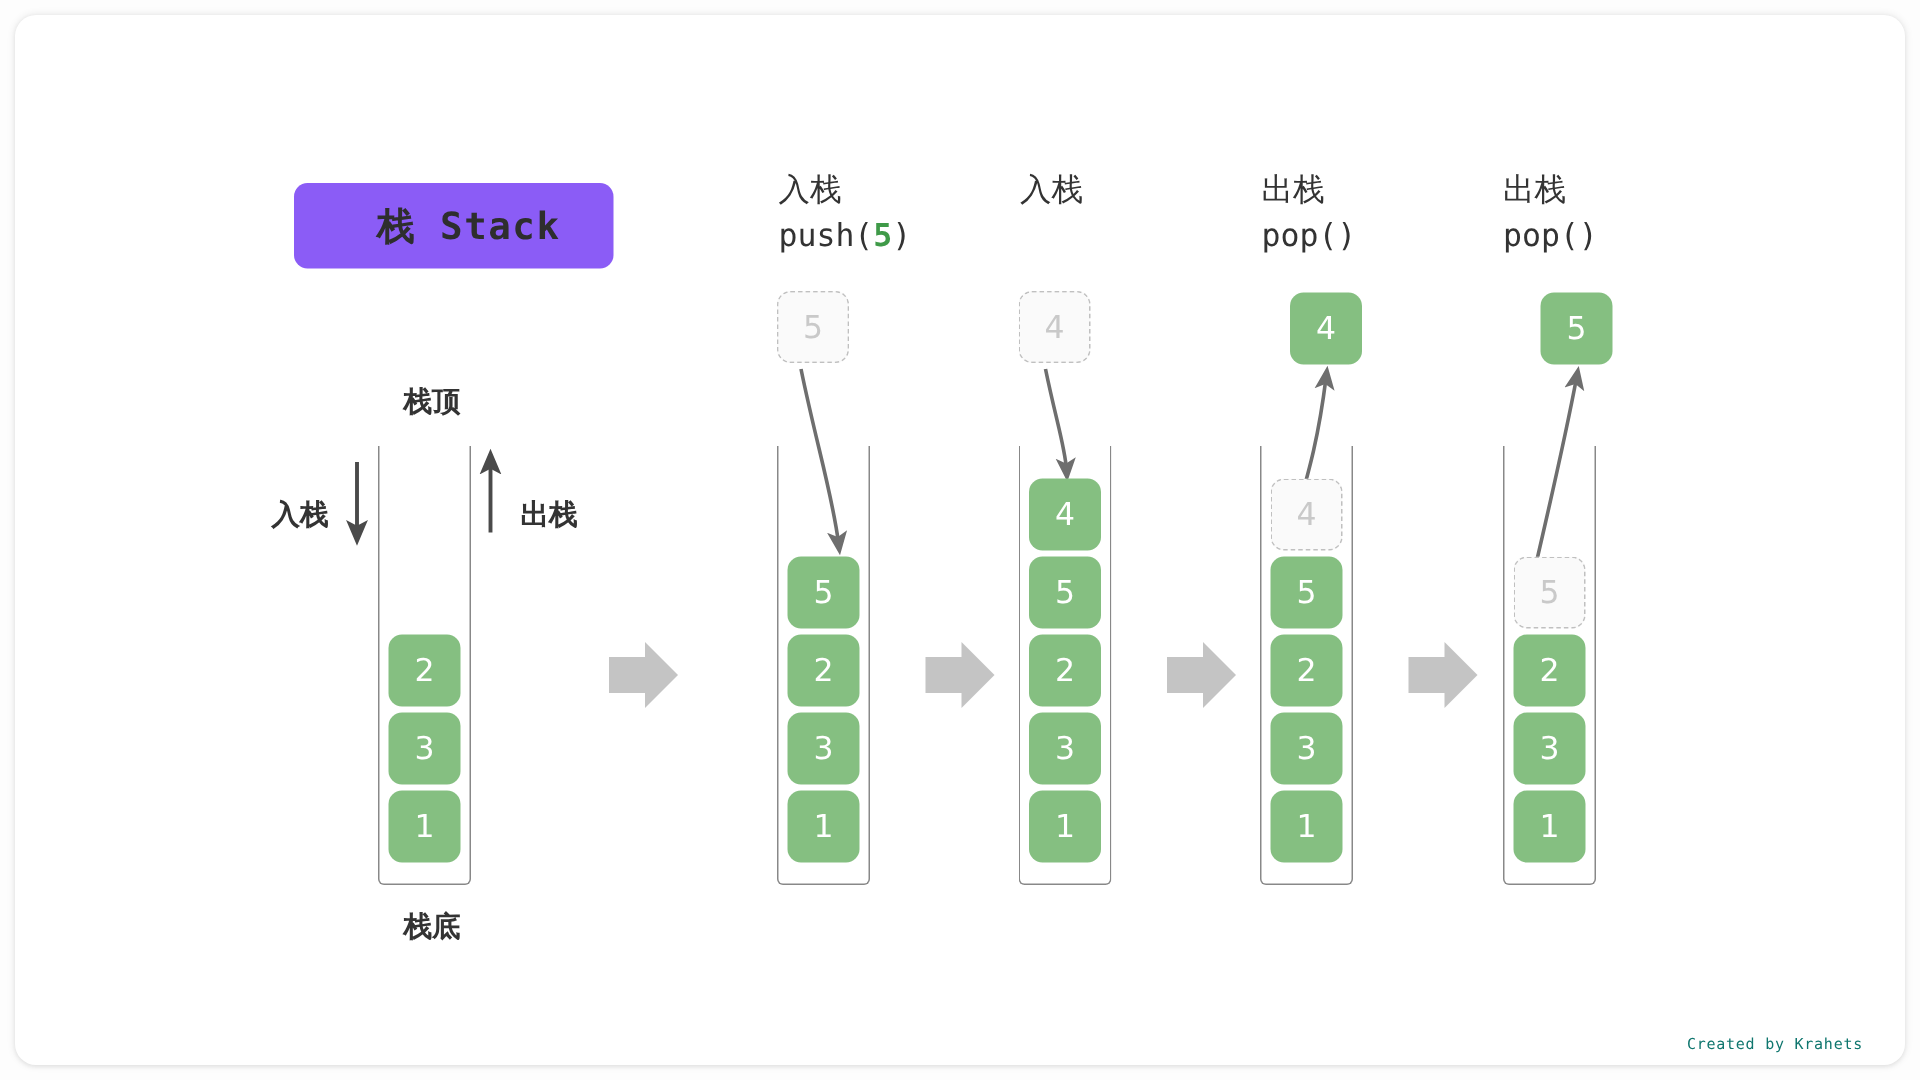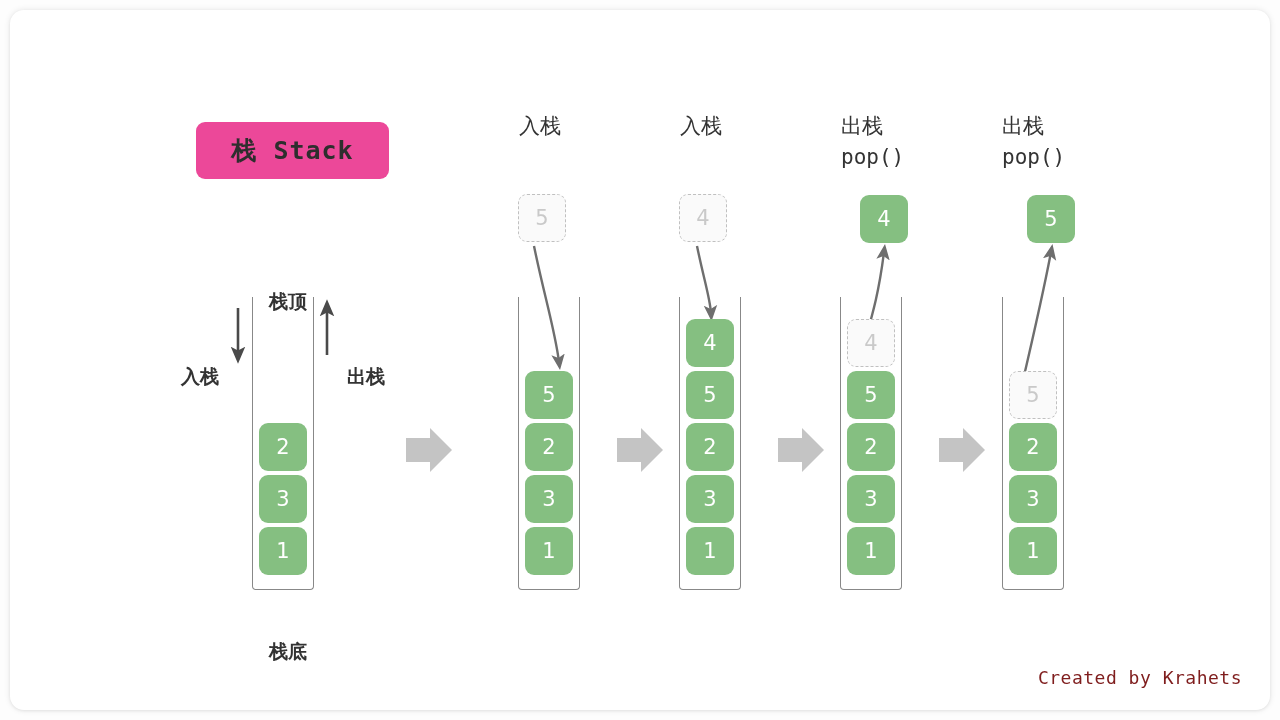--- a/index.html
+++ b/index.html
@@ -26,41 +26,41 @@
     overflow: hidden;
   }
 
   
   #title-badge {
     position: absolute;
     left: 186px;
     top: 112px;
     width: 193px;
     height: 57px;
-    background: #ec4899;
+    background: #8b5cf6;
     border-radius: 9px;
     display: flex;
     align-items: center;
     justify-content: center;
     font-family: "DejaVu Sans Mono", "Liberation Mono", monospace;
     font-size: 25px;
     font-weight: bold;
     color: #2e2e2e;
     letter-spacing: 1px;
+    padding-left: 20px;
   }
 
   
   .cn-label {
     position: absolute;
     font-family: "DejaVu Sans", "Liberation Sans", sans-serif;
     font-size: 19px;
     font-weight: bold;
     color: #333333;
     white-space: nowrap;
-    margin-top: 34px;
   }
 
   
   .stage-caption {
     position: absolute;
     width: 170px;
     text-align: left;
     white-space: nowrap;
   }
   .stage-caption .cap-cn {
@@ -124,24 +124,24 @@
     top: 0;
     width: 1260px;
     height: 700px;
     pointer-events: none;
   }
 
   
   #footer {
     position: absolute;
     right: 28px;
-    bottom: 22px;
+    bottom: 8px;
     font-family: "DejaVu Sans Mono", "Liberation Mono", monospace;
-    font-size: 18px;
-    color: #7f1d1d;
+    font-size: 10px;
+    color: #0f766e;
     letter-spacing: 0.5px;
   }
 </style>
 </head>
 <body>
 
 <div id="card">
 
   <svg id="overlay" viewBox="0 0 1260 700" xmlns="http://www.w3.org/2000/svg">
     <defs>
@@ -198,20 +198,21 @@
   <div class="cn-label" style="left:171px; top:320px;">入栈</div>
   <div class="cn-label" style="left:337px; top:320px;">出栈</div>
 
   <div class="stack-frame" style="left:242px; top:287px; height:293px;"></div>
   <div class="node solid" style="left:249px; top:413px;">2</div>
   <div class="node solid" style="left:249px; top:465px;">3</div>
   <div class="node solid" style="left:249px; top:517px;">1</div>
 
   <div class="stage-caption" style="left:509px; top:101px;">
     <span class="cap-cn">入栈</span>
+    <span class="cap-code"><span>push(</span><span class="arg">5</span><span>)</span></span>
   </div>
   <div class="node ghost" style="left:508px; top:184px;">5</div>
 
   <div class="stack-frame" style="left:508px; top:287px; height:293px;"></div>
   <div class="node solid" style="left:515px; top:361px;">5</div>
   <div class="node solid" style="left:515px; top:413px;">2</div>
   <div class="node solid" style="left:515px; top:465px;">3</div>
   <div class="node solid" style="left:515px; top:517px;">1</div>
 
   <div class="stage-caption" style="left:670px; top:101px;">

